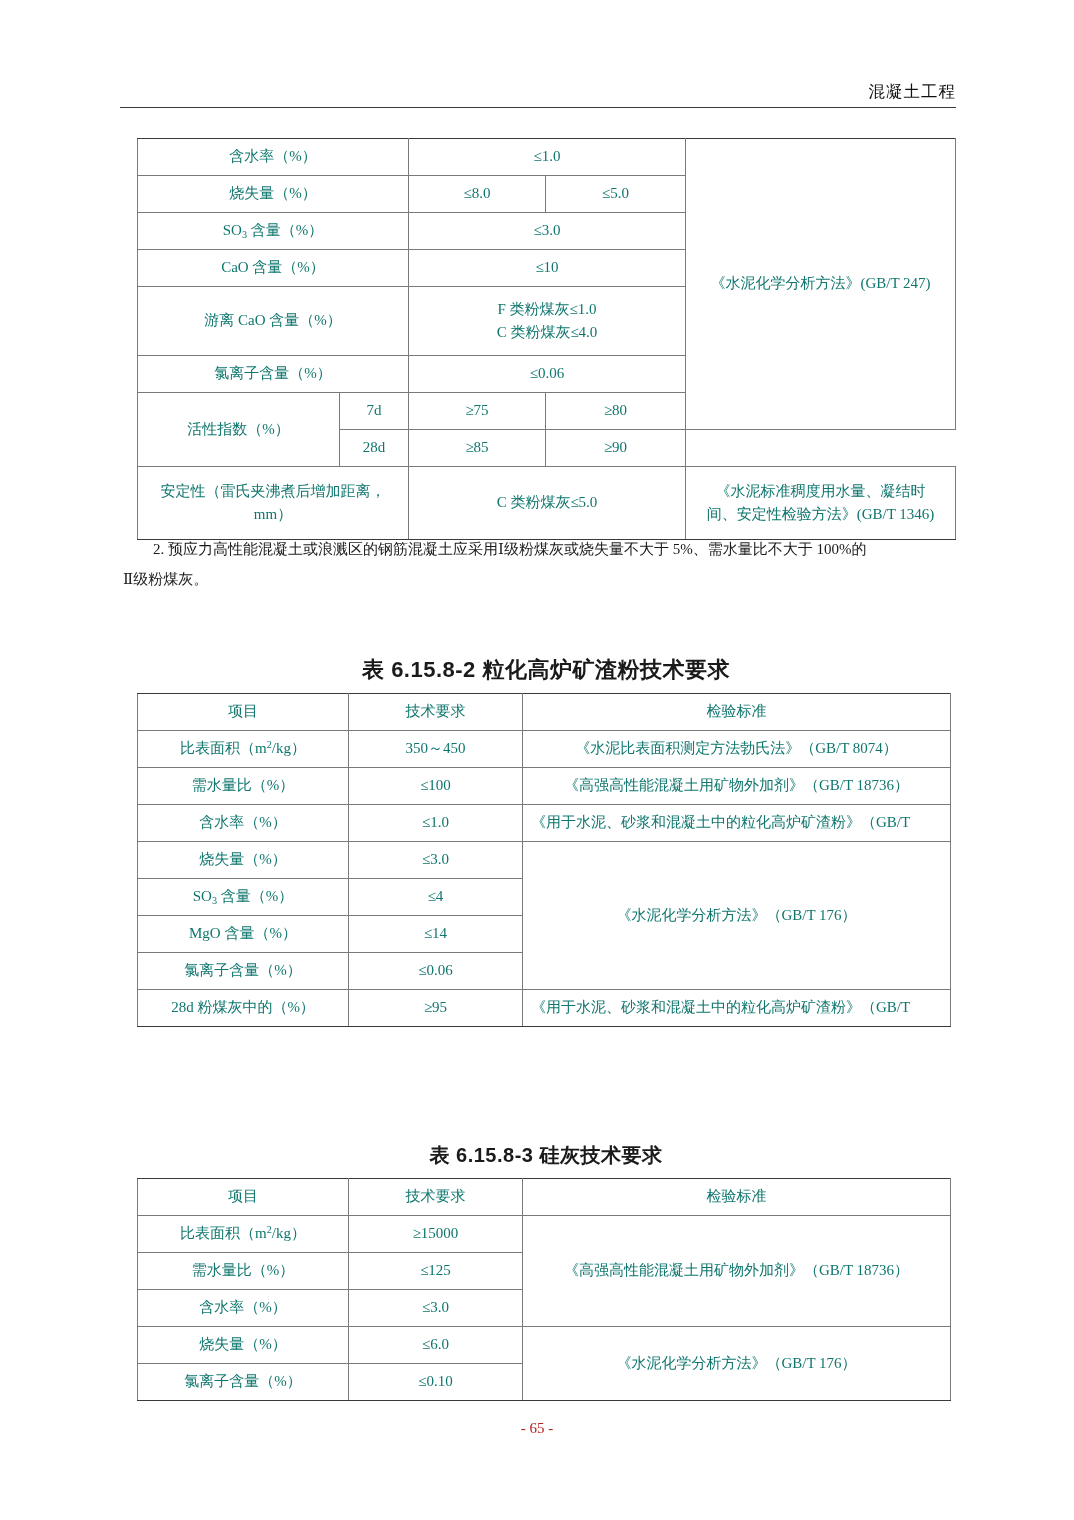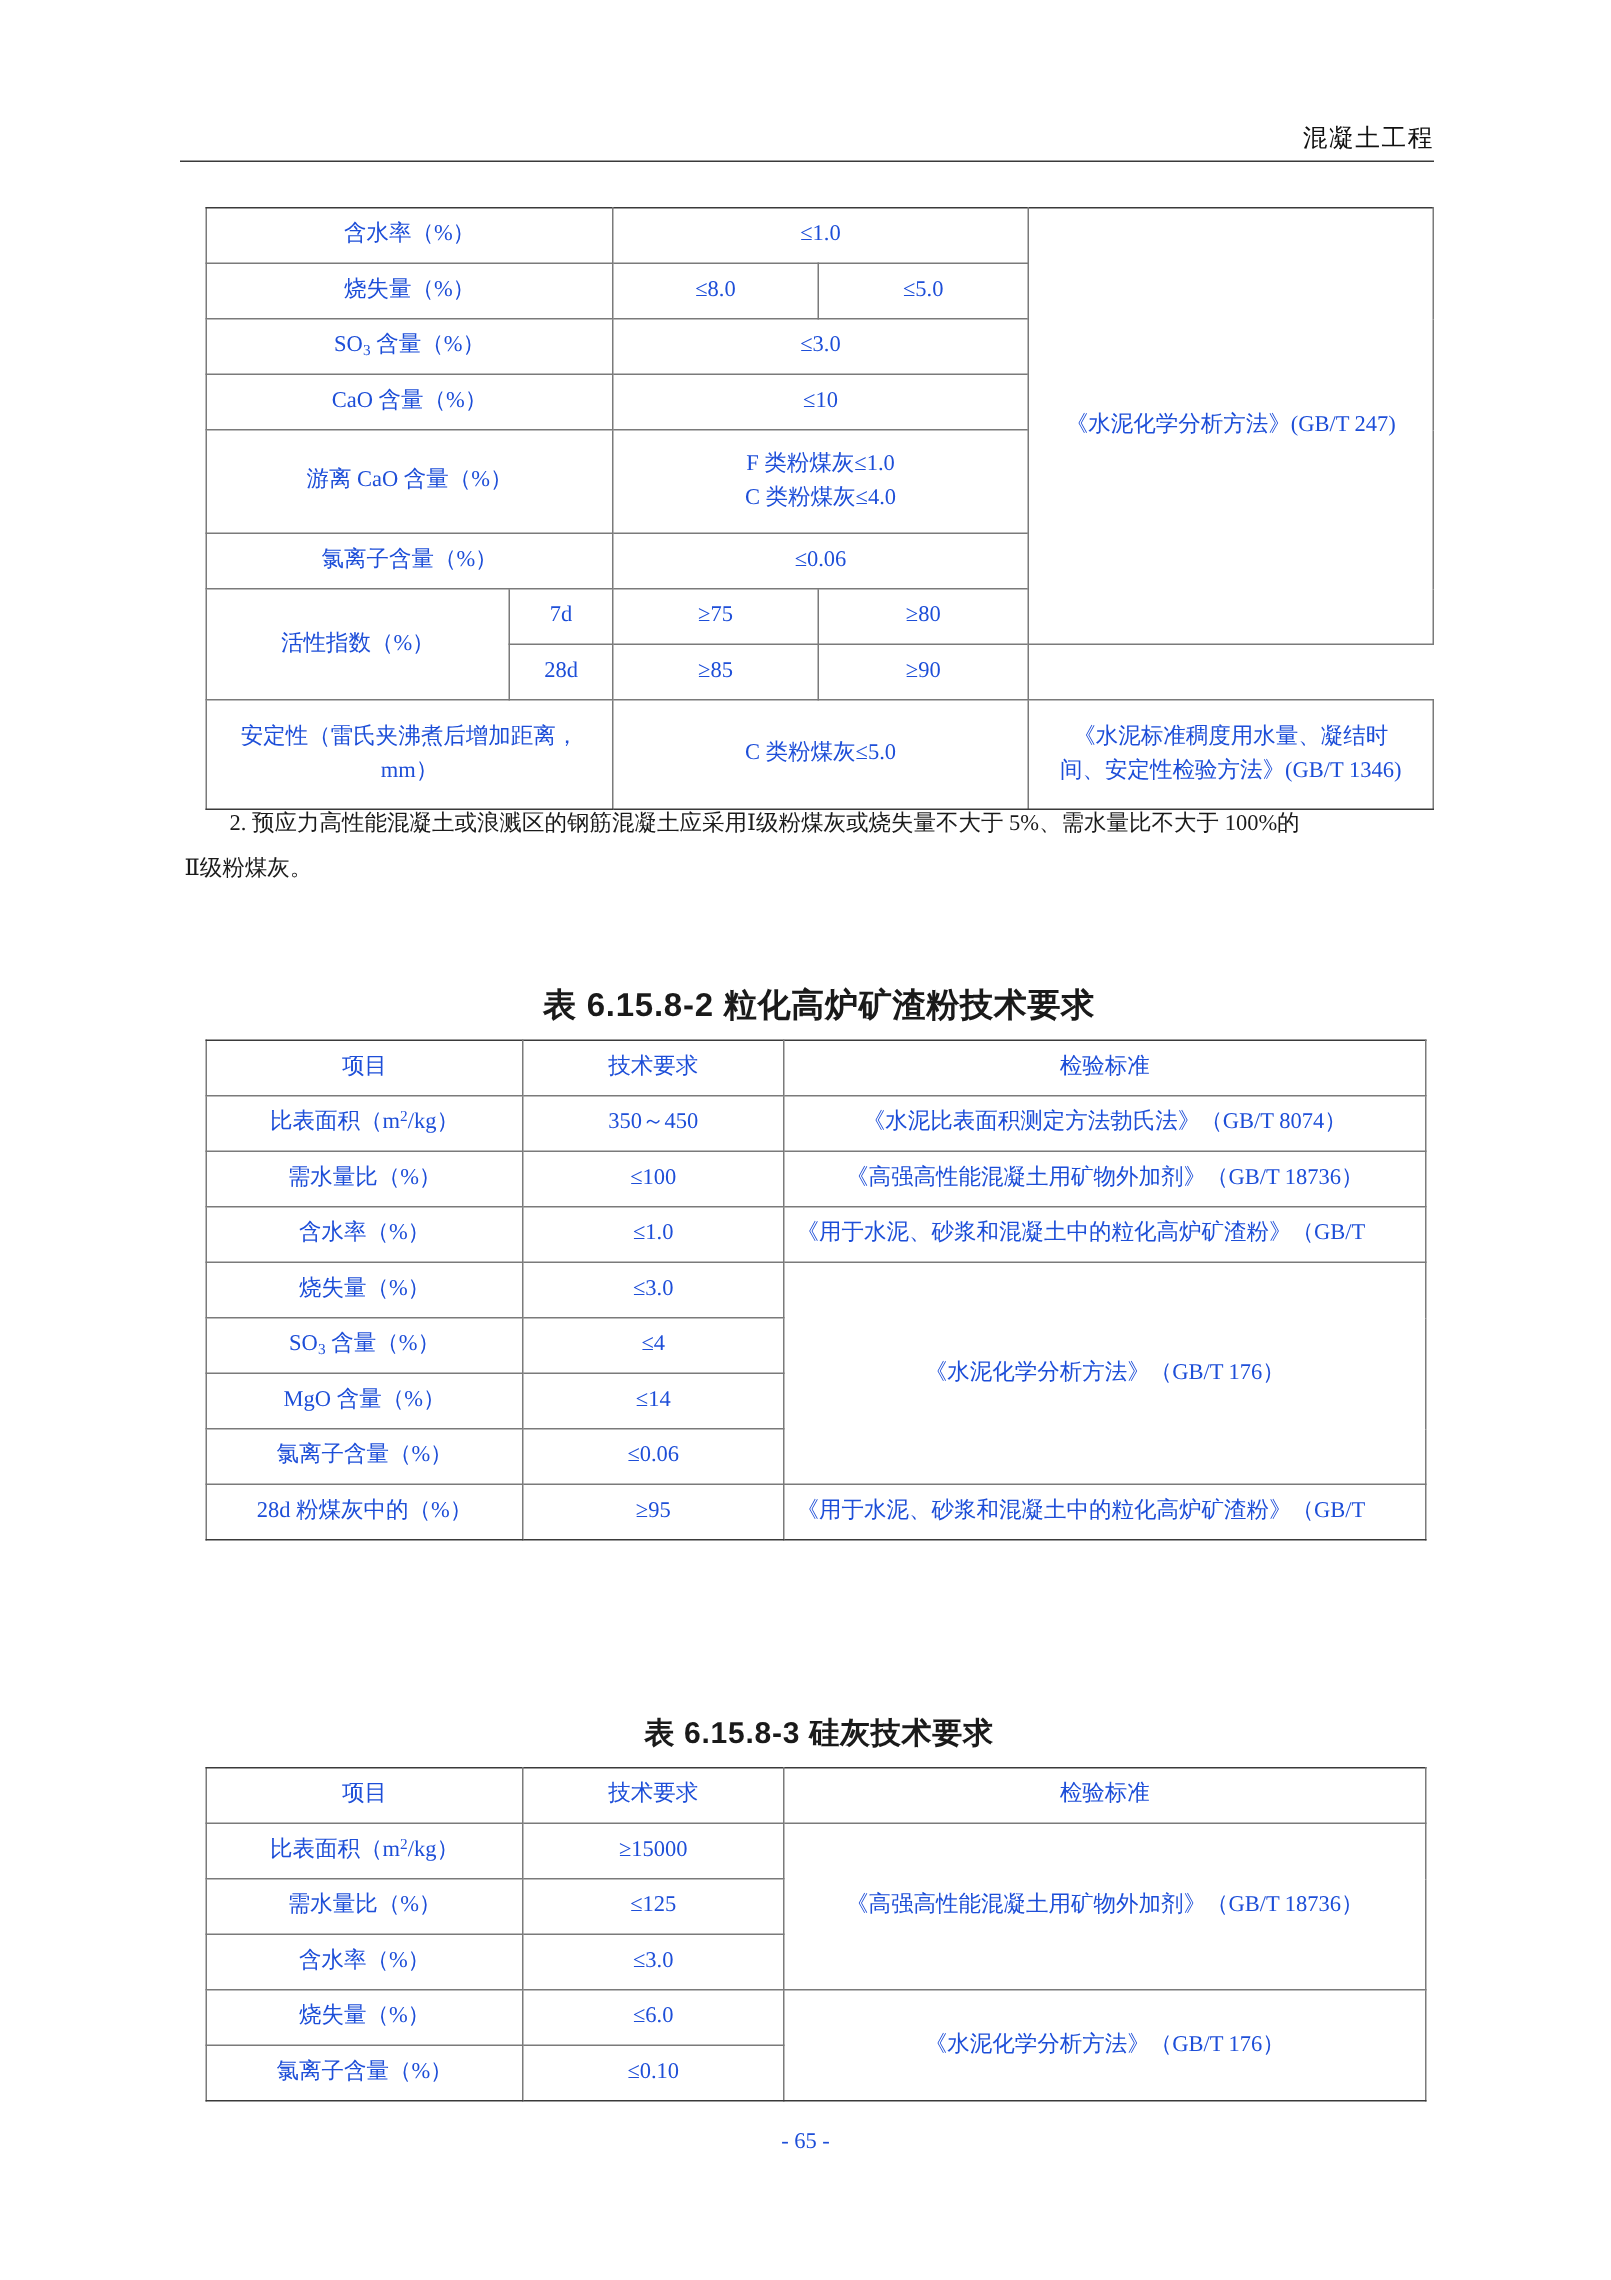--- a/index.html
+++ b/index.html
@@ -40,21 +40,21 @@
     margin-top: 5px;
     border-top: 1.6px solid #3a3a3a;
     width: 836px;
   }
 
   
   table.doc {
     border-collapse: collapse;
     table-layout: fixed;
     font-size: 15px;
-    color: #1d4ed8;
+    color: #0f766e;
   }
   table.doc td, table.doc th {
     border: 0.9px solid #7a7a7a;
     padding: 6px 4px;
     text-align: center;
     vertical-align: middle;
     font-weight: normal;
     line-height: 1.55;
   }
   table.doc .thick-top { border-top: 1.7px solid #3a3a3a; }
@@ -129,21 +129,21 @@
   .t3 td { height: 24px; }
 
   
   .footer {
     position: absolute;
     left: 0;
     top: 1420px;
     width: 1074px;
     text-align: center;
     font-size: 15px;
-    color: #1d4ed8;
+    color: #b91c1c;
   }
 </style>
 </head>
 <body>
 
 <div class="page">
 
   <div class="header-band">
     <div class="header-title">混凝土工程</div>
     <div class="header-rule"></div>

